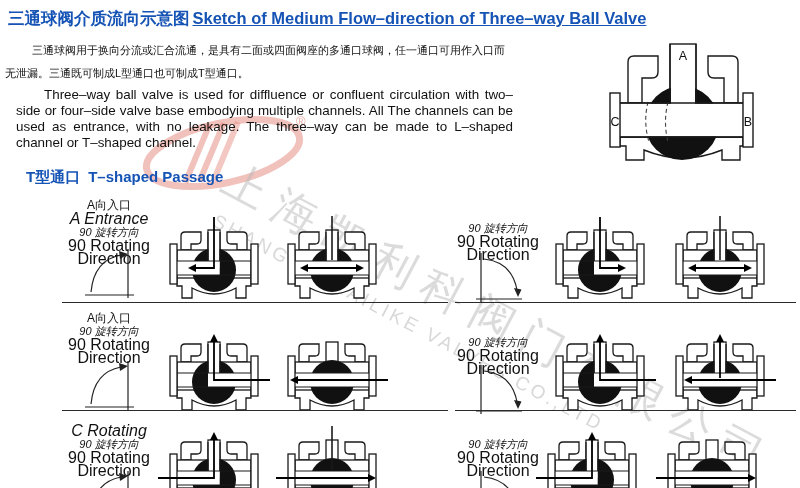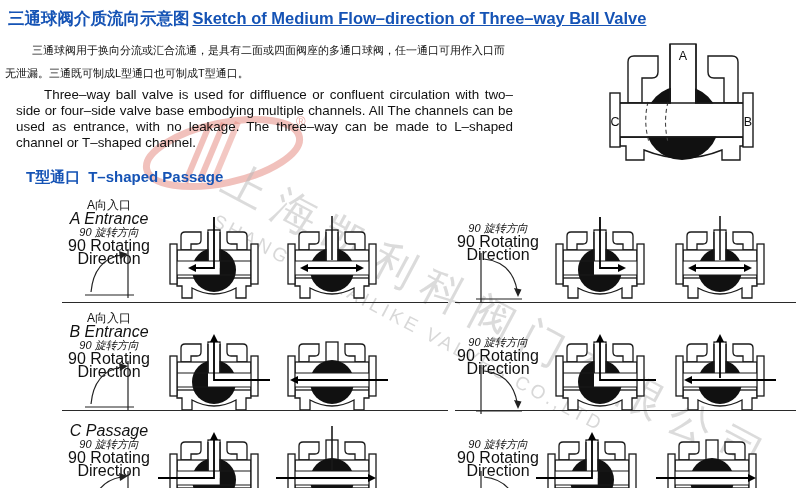--- a/index.html
+++ b/index.html
@@ -135,21 +135,20 @@
         <line x1="52" y1="16" x2="52" y2="45" stroke="#1a1a1a" stroke-width="1.2"></line>
         <line x1="46" y1="0" x2="46" y2="44" stroke="#1a1a1a" stroke-width="1.6"></line>
         <path d="M20,52 L72,52" stroke="#000" stroke-width="1.8" fill="none"></path>
         <polygon points="14,52 22,48 22,56" fill="#000"></polygon>
         <polygon points="78,52 70,48 70,56" fill="#000"></polygon>
       </svg></div>
   <div class="sep" style="left:62px;top:302px;width:386px"></div>
 
   <div class="rlabel" style="left:40px;top:312px;width:138px">
     <div class="l-zh">A向入口</div>
-    <div class="l-en">B Entrance</div>
     <div class="l-rzh">90 旋转方向</div>
     <div class="l-ren">90 Rotating Direction</div>
   </div>
   <div class="arc" style="left:84px;top:358px"><svg width="54" height="54" viewBox="0 0 54 54" style="overflow:visible">
       <line x1="1" y1="49" x2="50" y2="49" stroke="#222" stroke-width="1.2" fill="none"></line>
       <line x1="44" y1="3" x2="44" y2="52" stroke="#222" stroke-width="1.2" fill="none"></line>
       <path d="M7,46 Q10,14 37,9" stroke="#222" stroke-width="1.2" fill="none"></path>
       <polygon points="44,8 35,5 36,13" fill="#222"></polygon>
       </svg></div>
   <div class="valve" style="left:168px;top:328px"><svg width="92" height="88" viewBox="0 0 92 88" style="overflow:visible">
@@ -181,21 +180,21 @@
         <circle cx="46" cy="54" r="22" fill="#111"></circle>
         <rect x="9.7" y="45" width="72.6" height="14" fill="#fff"></rect>
         <line x1="9" y1="45" x2="83" y2="45" stroke="#1a1a1a" stroke-width="1.2"></line>
         <line x1="9" y1="59" x2="83" y2="59" stroke="#1a1a1a" stroke-width="1.2"></line>
         <path d="M102,52 L12,52" stroke="#000" stroke-width="1.8" fill="none"></path>
         <polygon points="4,52 12,48 12,56" fill="#000"></polygon>
       </svg></div>
   <div class="sep" style="left:62px;top:410px;width:386px"></div>
 
   <div class="rlabel" style="left:40px;top:424px;width:138px">
-    <div class="l-en">C Passage</div>
+    <div class="l-en">C Rotating</div>
     <div class="l-rzh">90 旋转方向</div>
     <div class="l-ren">90 Rotating Direction</div>
   </div>
   <div class="arc" style="left:84px;top:468px"><svg width="54" height="54" viewBox="0 0 54 54" style="overflow:visible">
       <line x1="1" y1="49" x2="50" y2="49" stroke="#222" stroke-width="1.2" fill="none"></line>
       <line x1="44" y1="3" x2="44" y2="52" stroke="#222" stroke-width="1.2" fill="none"></line>
       <path d="M7,46 Q10,14 37,9" stroke="#222" stroke-width="1.2" fill="none"></path>
       <polygon points="44,8 35,5 36,13" fill="#222"></polygon>
       </svg></div>
   <div class="valve" style="left:168px;top:426px"><svg width="92" height="88" viewBox="0 0 92 88" style="overflow:visible">

